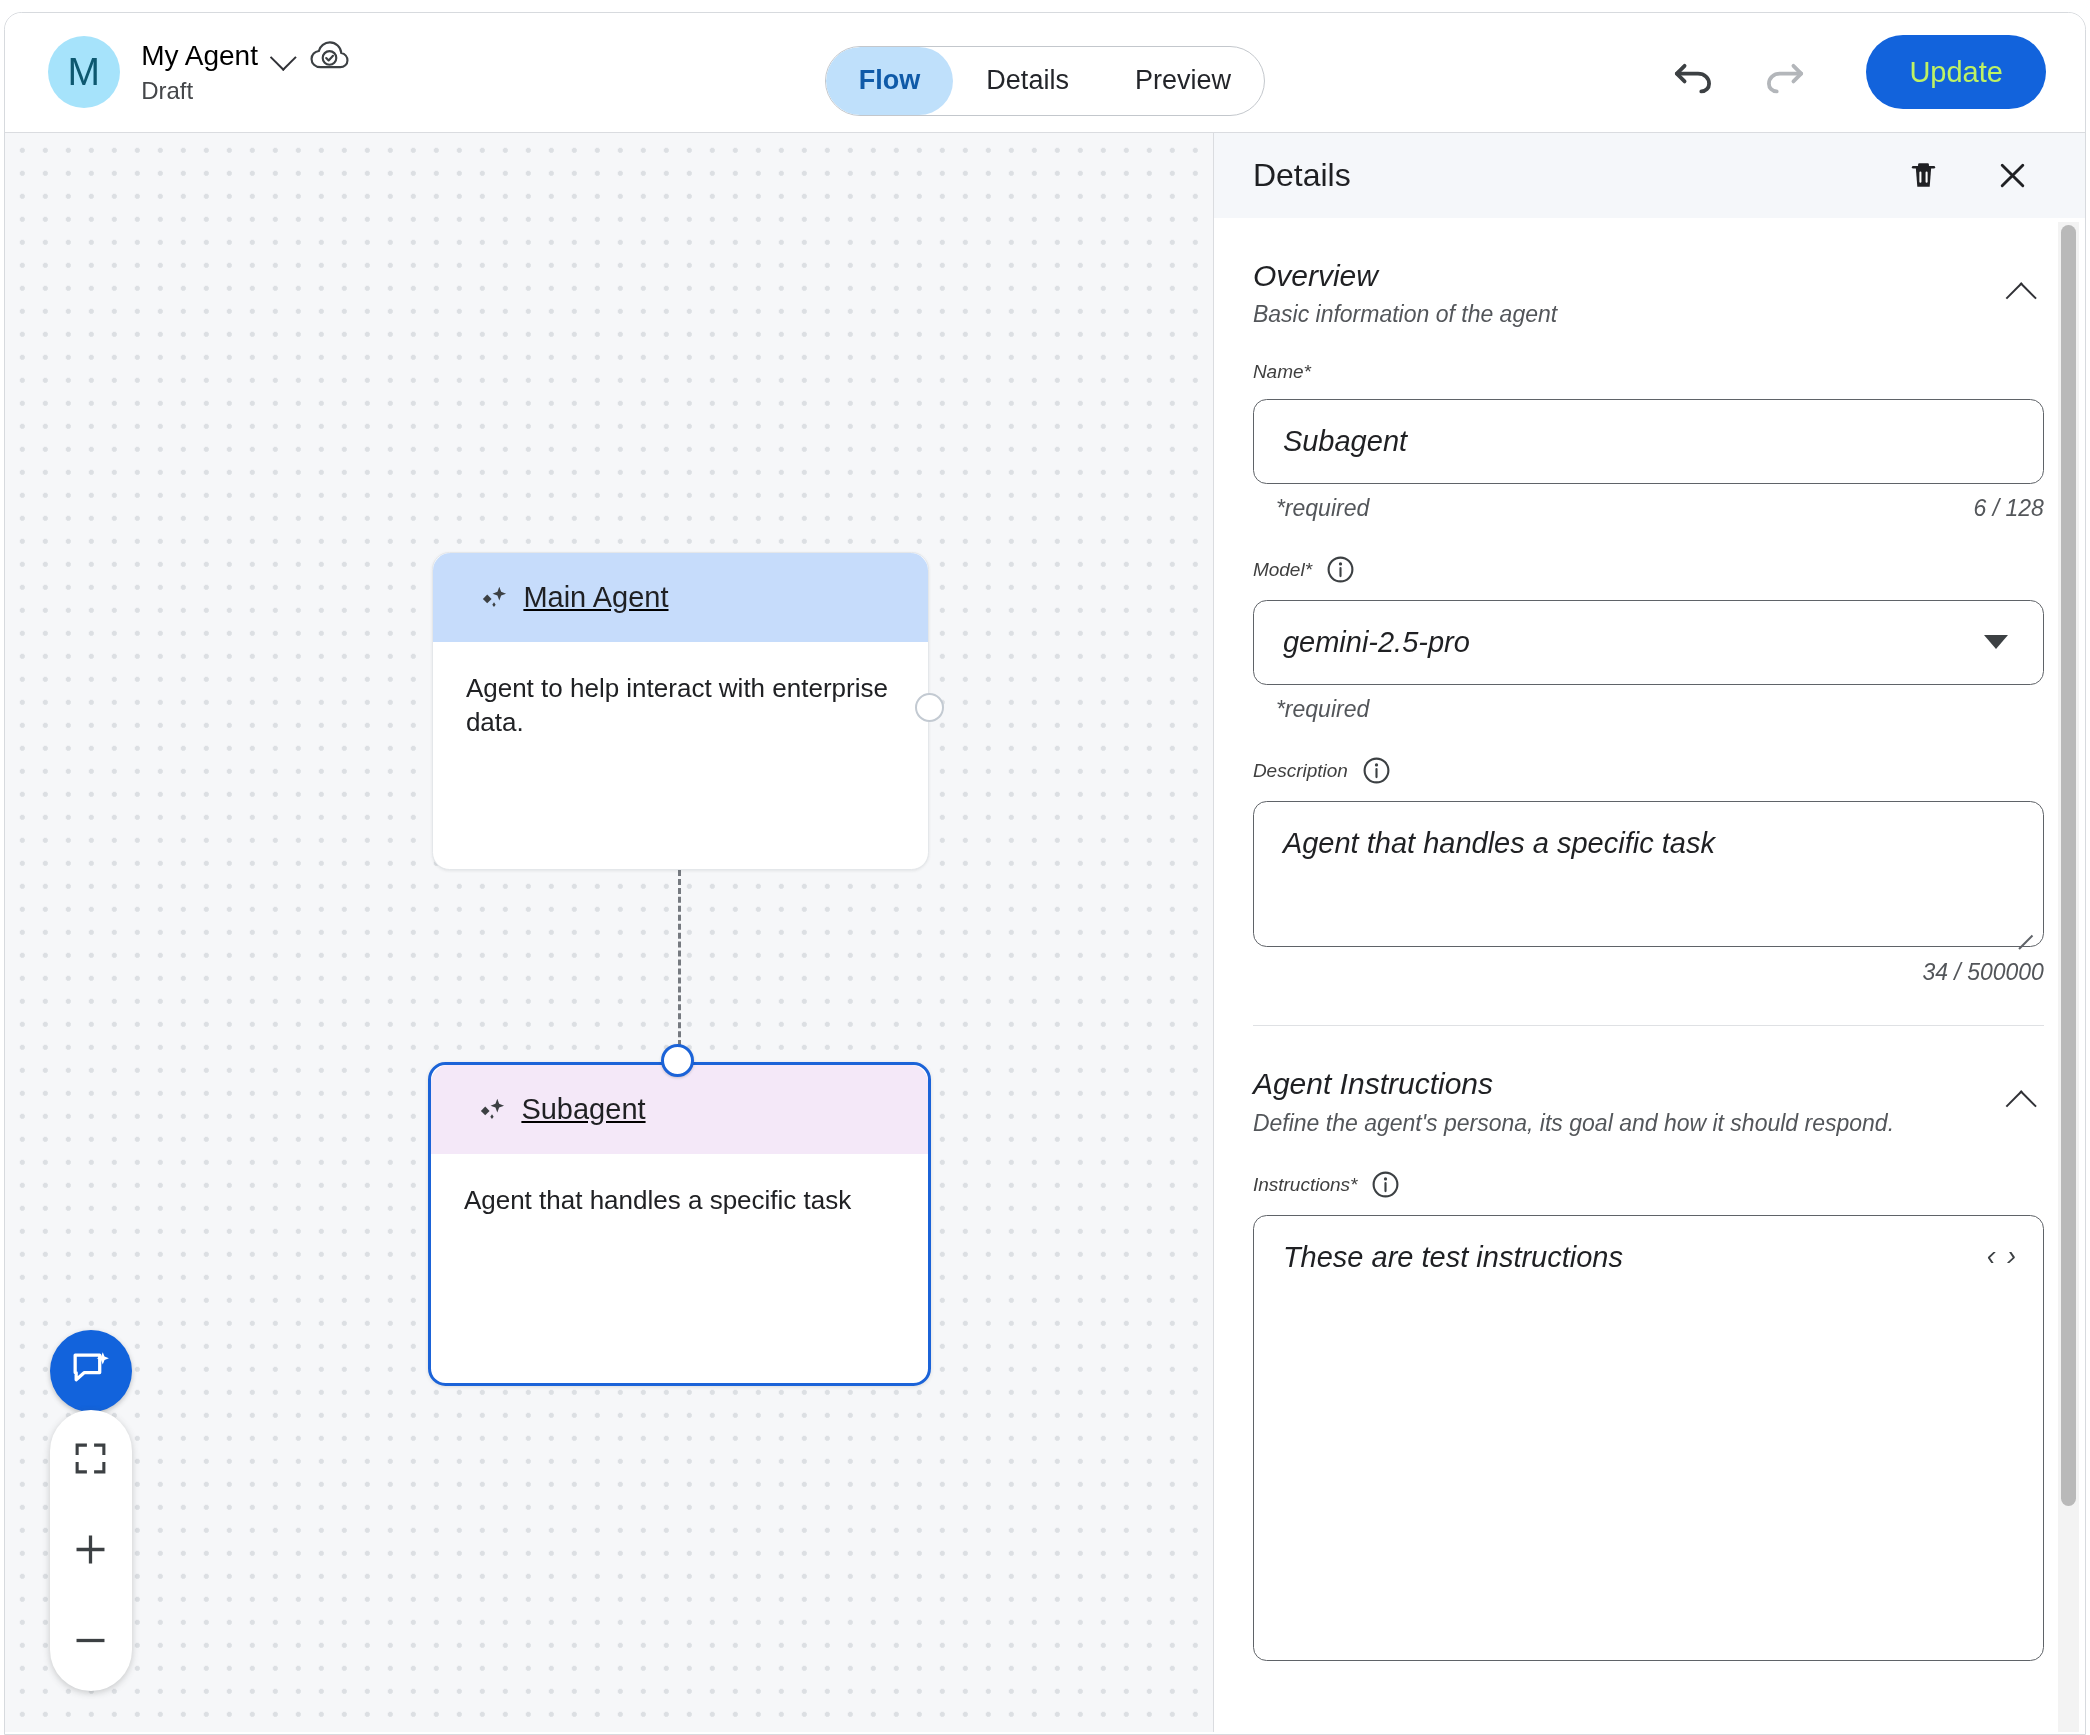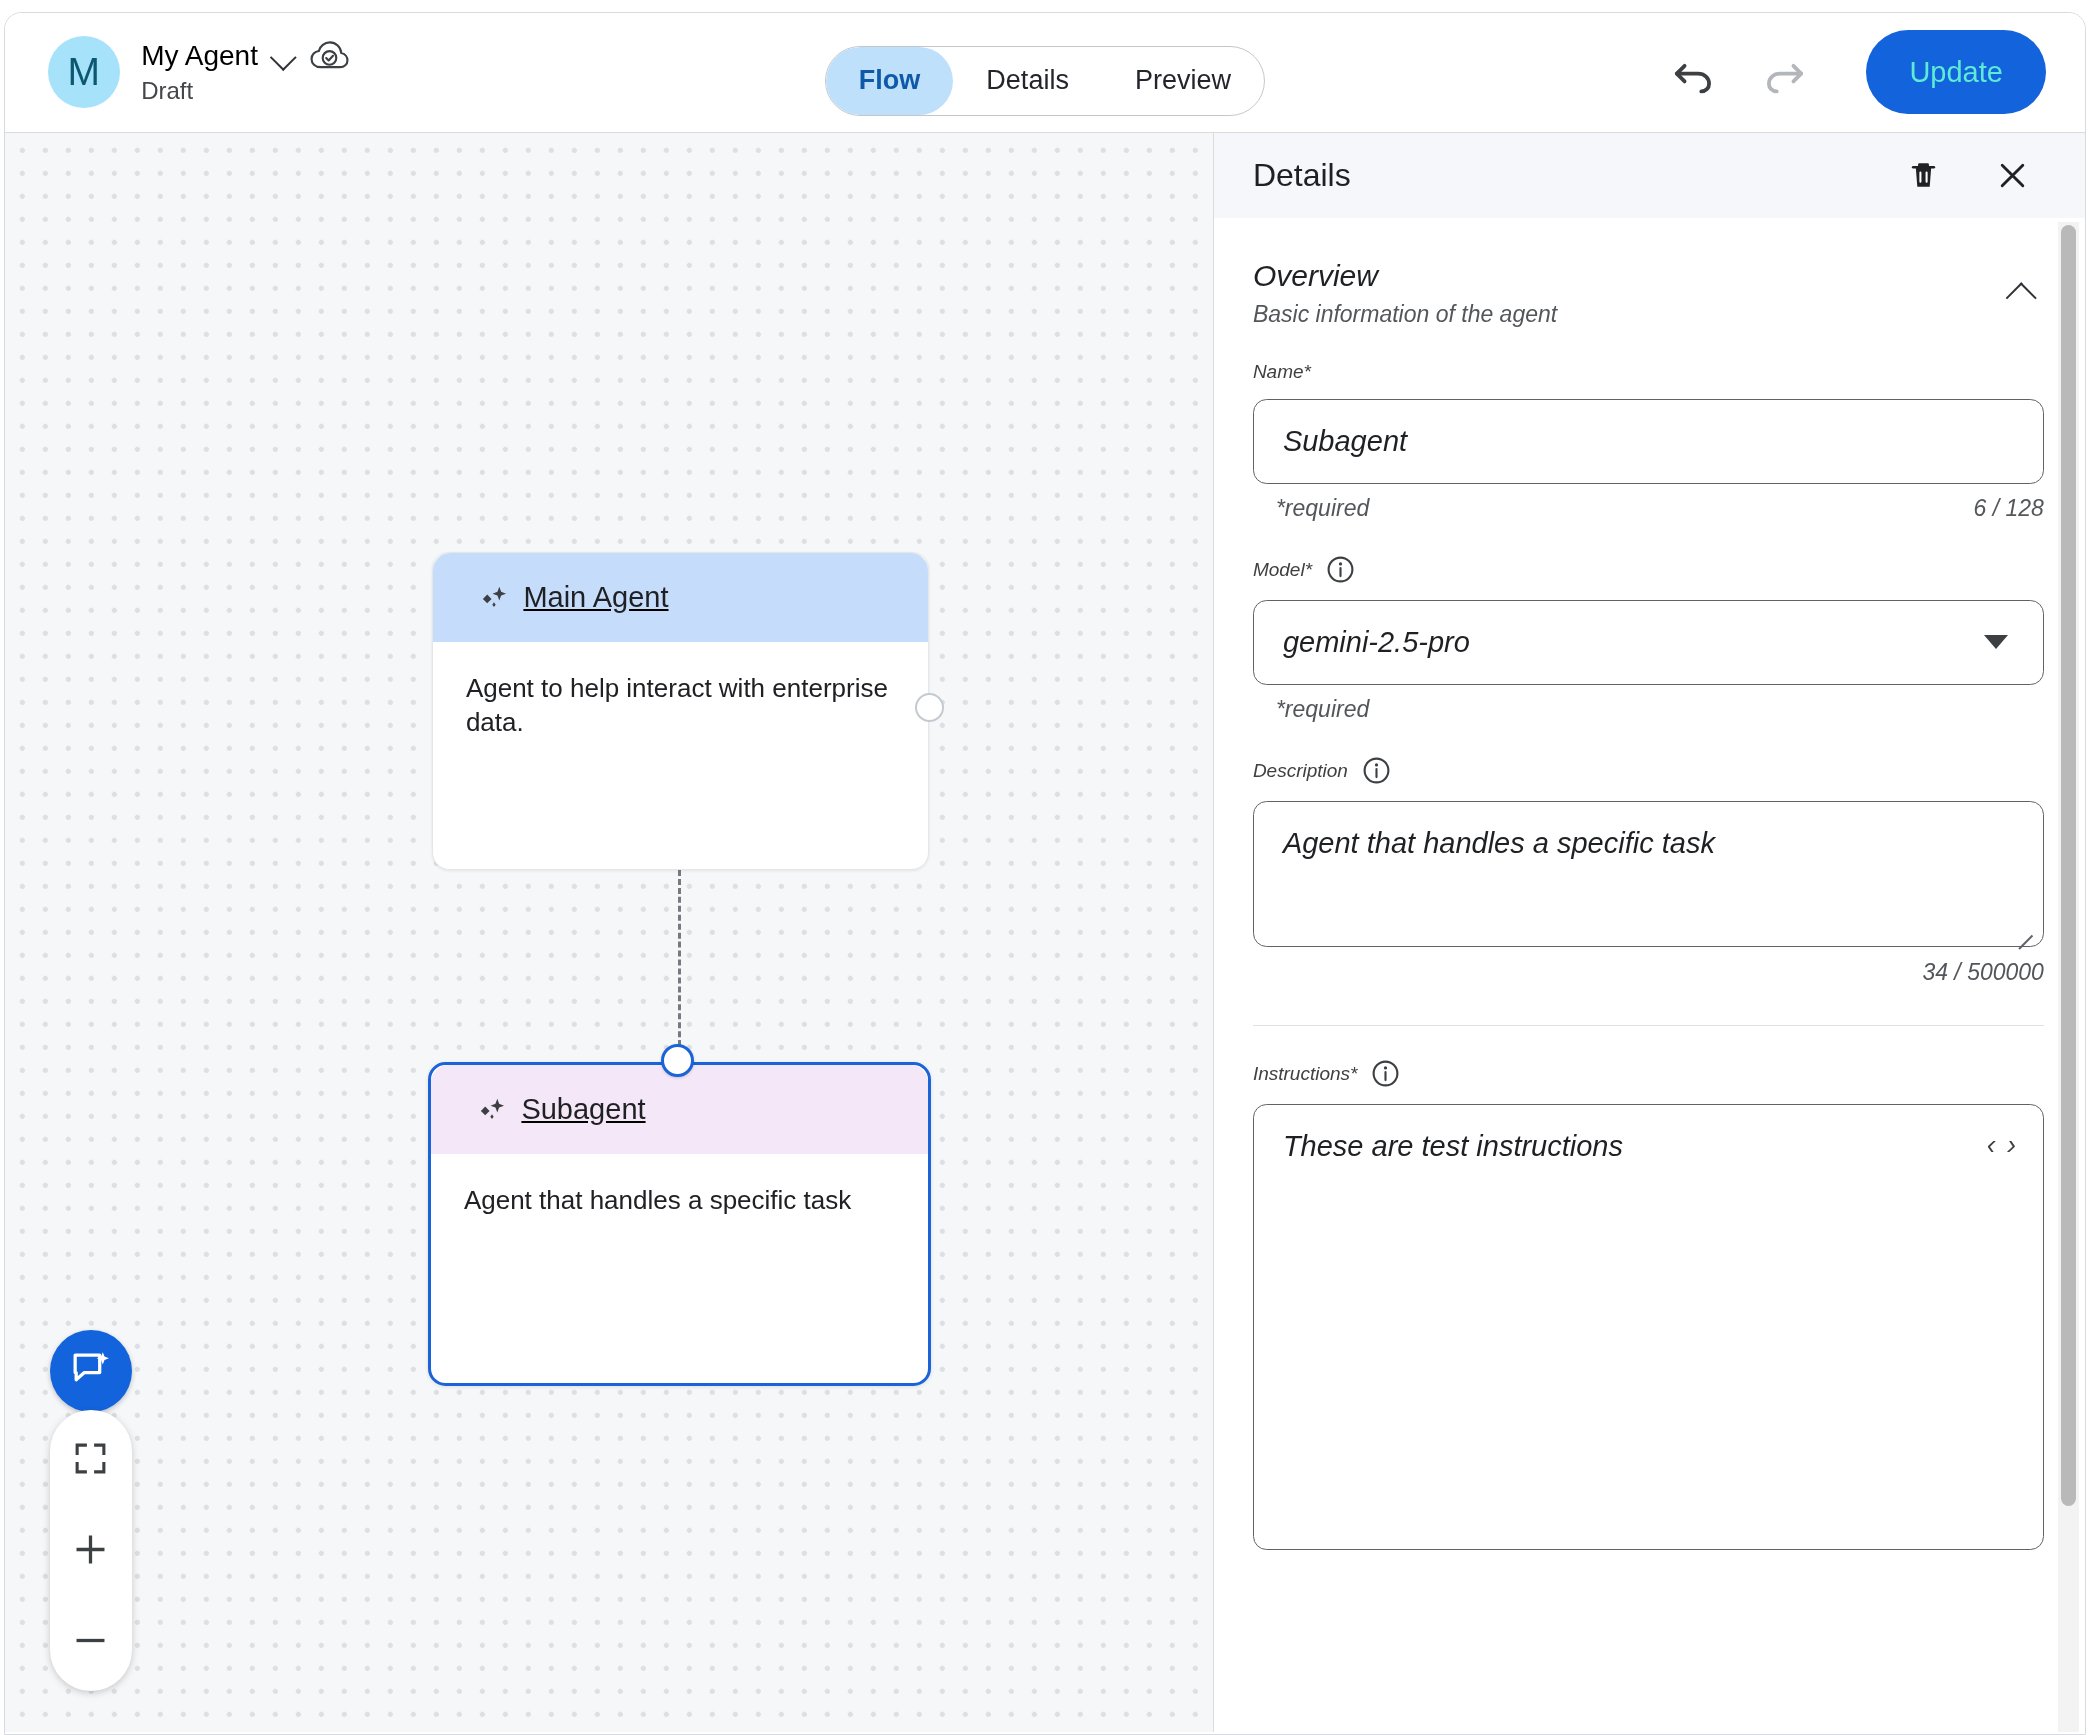--- a/index.html
+++ b/index.html
@@ -75,23 +75,23 @@
 
   .topbar-right {
     position: absolute; right: 39px; top: 0; height: 100%;
     display: flex; align-items: center; gap: 33px;
   }
   .icon-btn {
     width: 58px; height: 58px; display: flex; align-items: center; justify-content: center;
     cursor: pointer; border-radius: 50%;
   }
   .update-btn {
-    background: #1263dc; color: #5eead4;
+    background: #1263dc; color: #bef264;
     border: none; border-radius: 969px;
-    height: 84px; padding: 0 43px;
+    height: 74px; padding: 0 43px;
     font-size: 29px; font-family: inherit;
     cursor: pointer; margin-left: 19.4px;
   }
 
   
   .body-split { display: flex; height: calc(100% - 122px); }
 
   
   .canvas {
     position: relative;
@@ -479,20 +479,27 @@
             <span class="resize-grip"></span>
           </div>
           <div class="helper-row">
             <span class="helper-left"></span>
             <span class="helper-right">34 / 500000</span>
           </div>
         </div>
 
         <div class="divider"></div>
 
+        <div class="section-head">
+          <div class="section-head-text">
+            <div class="section-title">Agent Instructions</div>
+            <div class="section-sub">Define the agent's persona, its goal and how it should respond.</div>
+          </div>
+          <span class="chev-up"></span>
+        </div>
 
         <div class="field">
           <div class="field-label">
             <span>Instructions*</span>
             <span class="info-icon">
               <svg viewBox="0 0 30 30" width="29" height="29">
                 <circle cx="15" cy="15" r="12.3" fill="none" stroke="#3c4043" stroke-width="2.2"></circle>
                 <circle cx="15" cy="9.2" r="1.7" fill="#3c4043"></circle>
                 <path d="M15 13.4 V21.8" stroke="#3c4043" stroke-width="2.2" stroke-linecap="round"></path>
               </svg>

